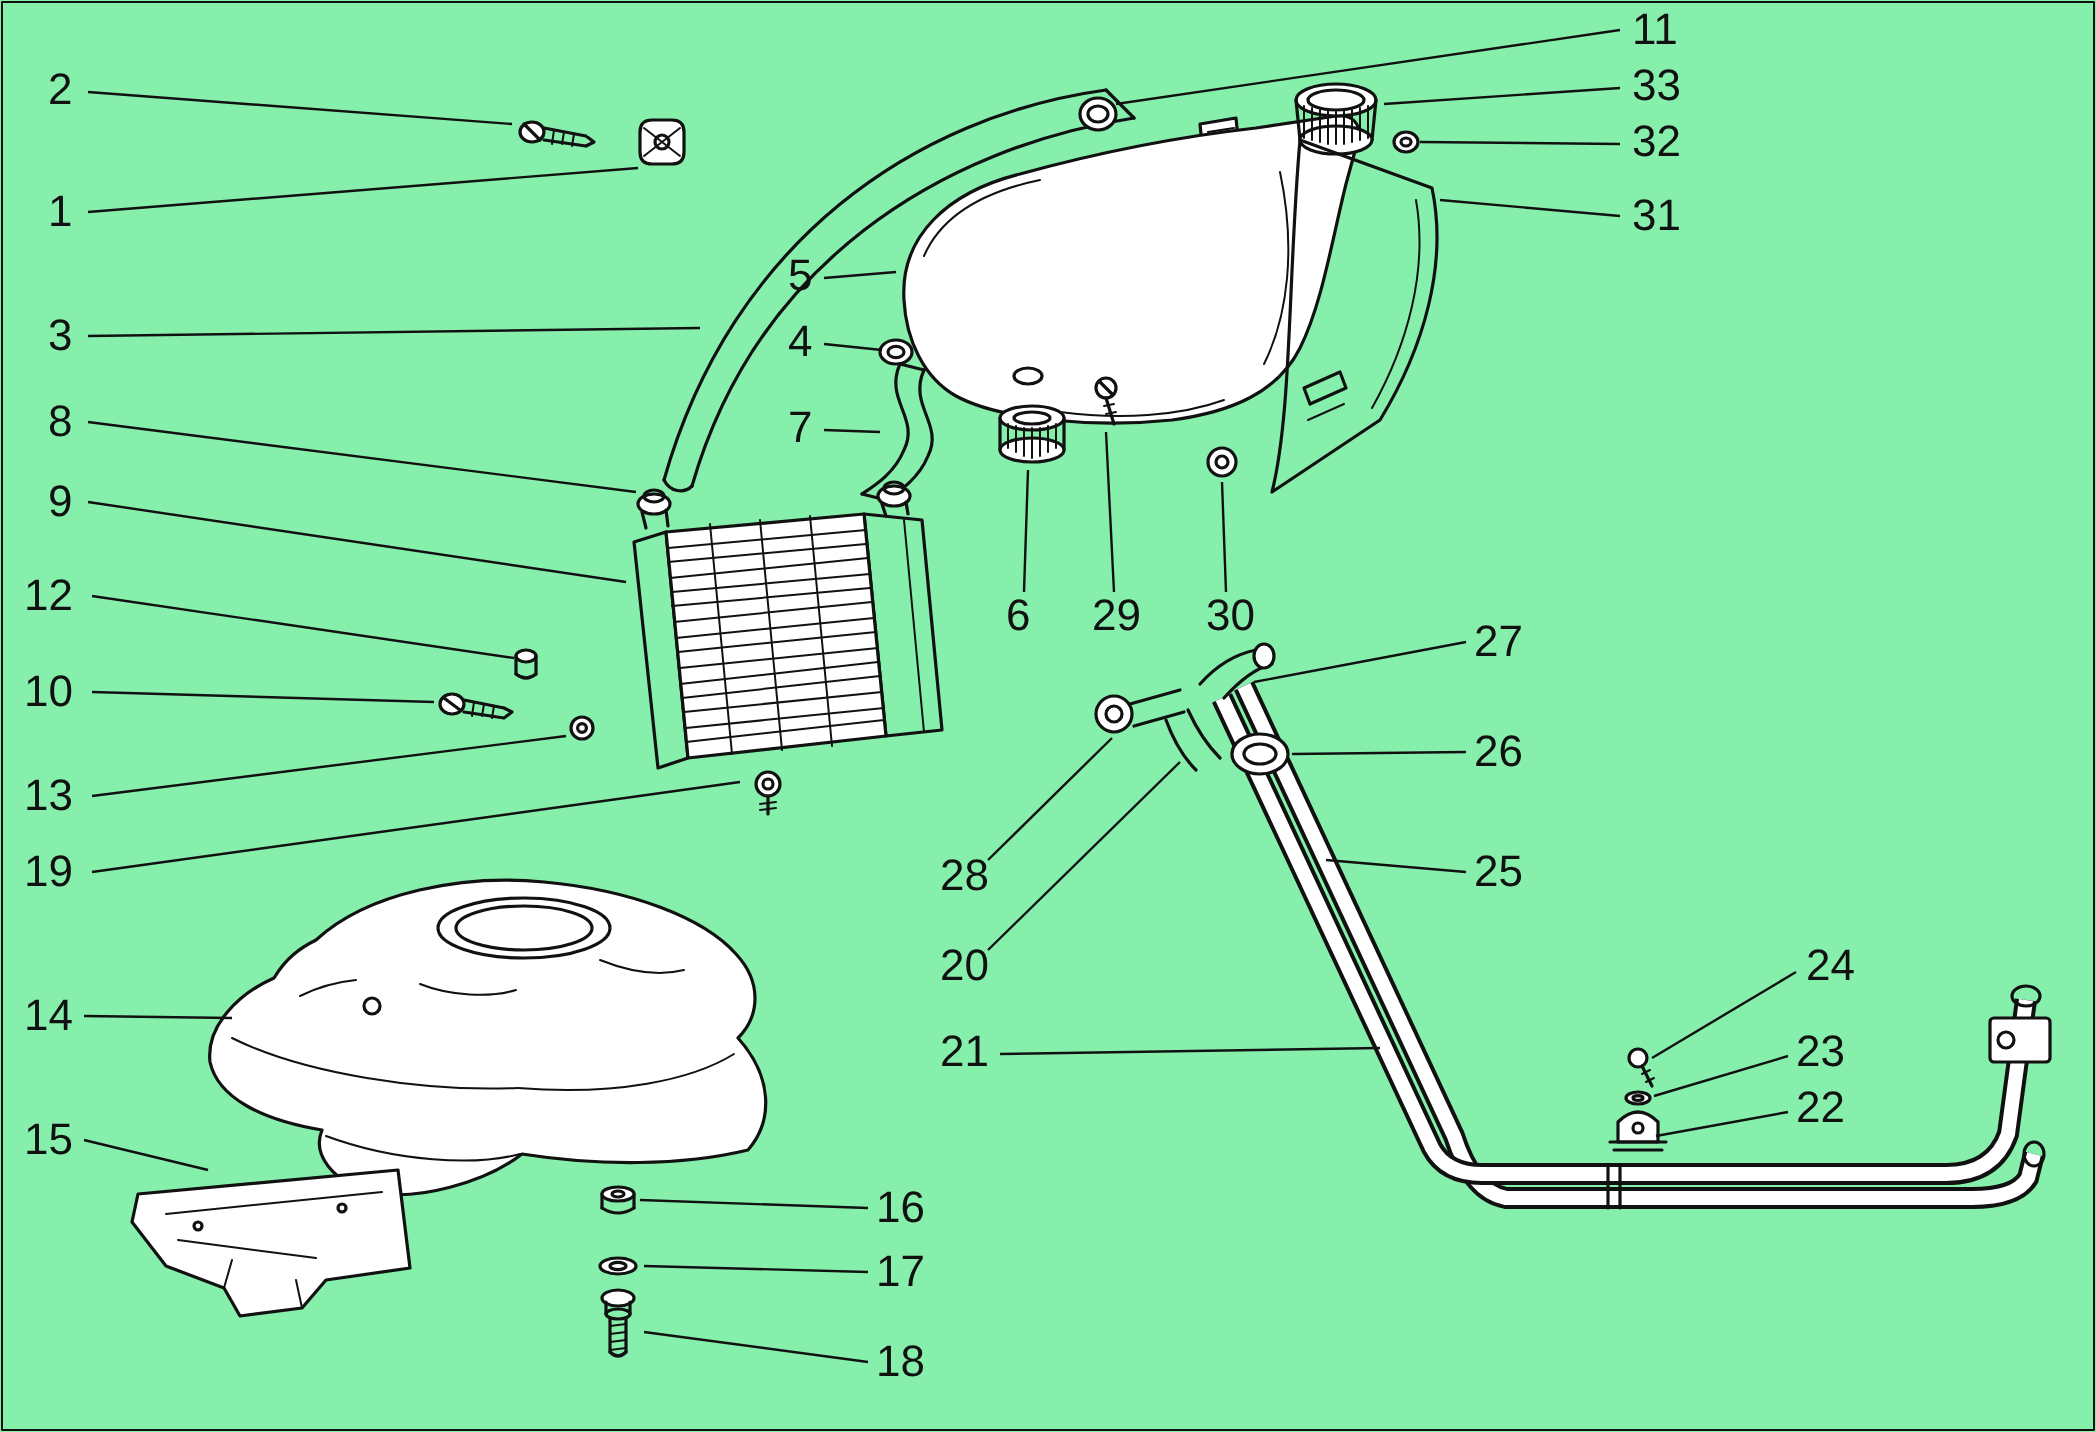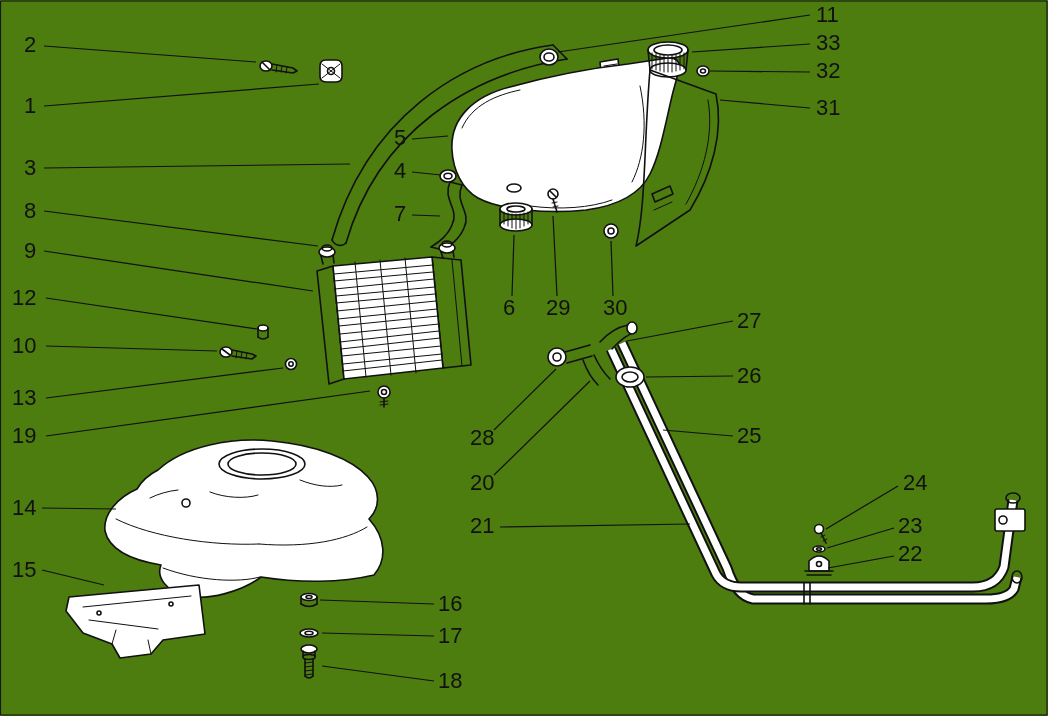--- a/index.html
+++ b/index.html
@@ -1,16 +1,16 @@
 <!DOCTYPE html>
 <html style="--line: #111111;"><head>
 <meta charset="utf-8">
 <style>
   html,body{margin:0;padding:0;background:#ffffff;}
-  .stage{position:relative;width:1048px;height:716px;background:#4d7c0f;overflow:hidden;}
+  .stage{position:relative;width:1048px;height:716px;background:#86efac;overflow:hidden;}
   svg{display:block;}
   .part{stroke:var(--line,#111);stroke-width:1.6;fill:none;stroke-linecap:round;stroke-linejoin:round;}
   .thin{stroke-width:1;}
   .callout{font-family:"Liberation Sans",sans-serif;font-size:22px;fill:var(--line,#111);}
   .leader{stroke:var(--line,#111);stroke-width:1.2;fill:none;}
 </style>
 </head>
 <body>
 
 <div class="stage">

